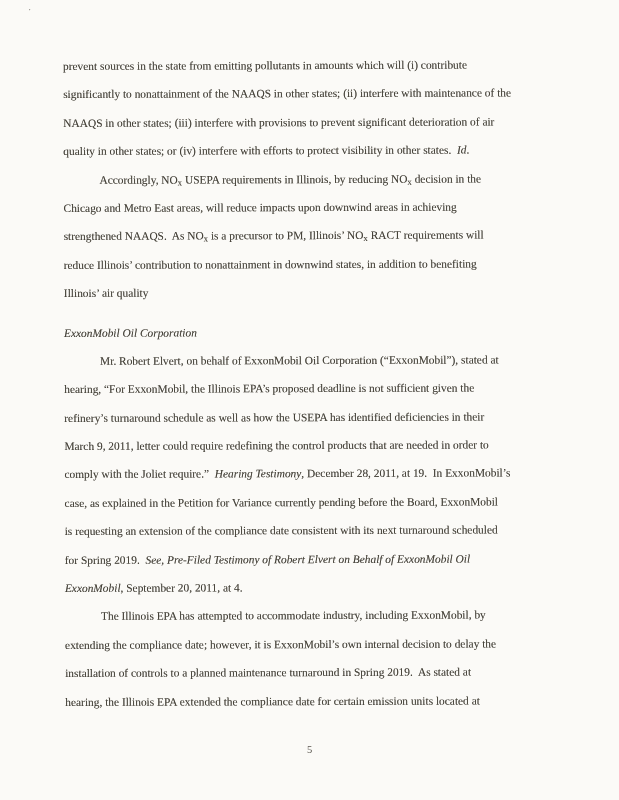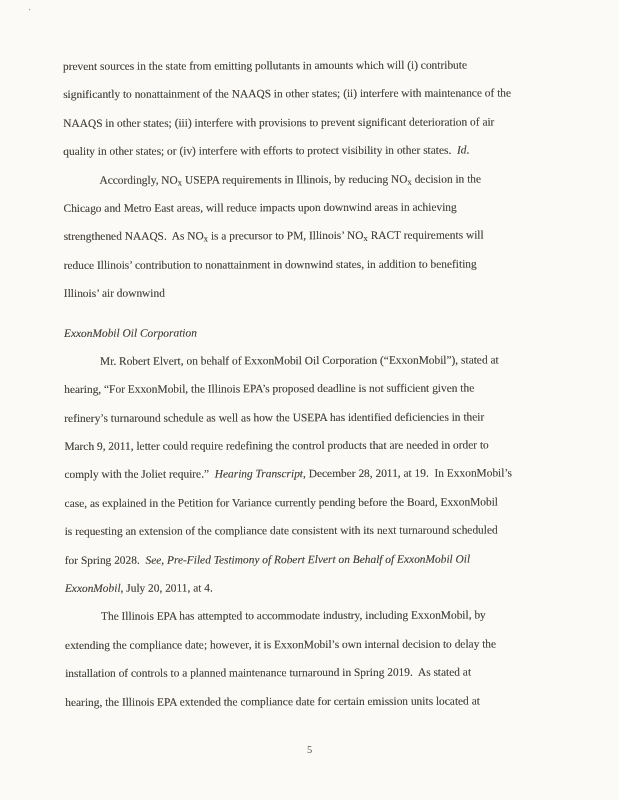--- a/index.html
+++ b/index.html
@@ -59,30 +59,30 @@
   <span class="artifact">·</span>
   <div class="text-block">
       <div class="line"><span>prevent sources in the state from emitting pollutants in amounts which will (i) contribute</span></div>
       <div class="line"><span>significantly to nonattainment of the NAAQS in other states; (ii) interfere with maintenance of the</span></div>
       <div class="line"><span>NAAQS in other states; (iii) interfere with provisions to prevent significant deterioration of air</span></div>
       <div class="line"><span>quality in other states; or (iv) interfere with efforts to protect visibility in other states.  </span><span class="italic">Id</span><span>.</span></div>
       <div class="line indent"><span>Accordingly, NO</span><span class="sub">x</span><span> USEPA requirements in Illinois, by reducing NO</span><span class="sub">x</span><span> decision in the</span></div>
       <div class="line"><span>Chicago and Metro East areas, will reduce impacts upon downwind areas in achieving</span></div>
       <div class="line"><span>strengthened NAAQS.  As NO</span><span class="sub">x</span><span> is a precursor to PM, Illinois’ NO</span><span class="sub">x</span><span> RACT requirements will</span></div>
       <div class="line"><span>reduce Illinois’ contribution to nonattainment in downwind states, in addition to benefiting</span></div>
-      <div class="line"><span>Illinois’ air downwind</span></div>
+      <div class="line"><span>Illinois’ air quality</span></div>
       <div class="line space-before"><span class="italic">ExxonMobil Oil Corporation</span></div>
       <div class="line indent"><span>Mr. Robert Elvert, on behalf of ExxonMobil Oil Corporation (“ExxonMobil”), stated at</span></div>
       <div class="line"><span>hearing, “For ExxonMobil, the Illinois EPA’s proposed deadline is not sufficient given the</span></div>
       <div class="line"><span>refinery’s turnaround schedule as well as how the USEPA has identified deficiencies in their</span></div>
       <div class="line"><span>March 9, 2011, letter could require redefining the control products that are needed in order to</span></div>
-      <div class="line"><span>comply with the Joliet require.”  </span><span class="italic">Hearing Transcript</span><span>, December 28, 2011, at 19.  In ExxonMobil’s</span></div>
+      <div class="line"><span>comply with the Joliet require.”  </span><span class="italic">Hearing Testimony</span><span>, December 28, 2011, at 19.  In ExxonMobil’s</span></div>
       <div class="line"><span>case, as explained in the Petition for Variance currently pending before the Board, ExxonMobil</span></div>
       <div class="line"><span>is requesting an extension of the compliance date consistent with its next turnaround scheduled</span></div>
-      <div class="line"><span>for Spring 2028.  </span><span class="italic">See, Pre-Filed Testimony of Robert Elvert on Behalf of ExxonMobil Oil</span></div>
-      <div class="line"><span class="italic">ExxonMobil</span><span>, July 20, 2011, at 4.</span></div>
+      <div class="line"><span>for Spring 2019.  </span><span class="italic">See, Pre-Filed Testimony of Robert Elvert on Behalf of ExxonMobil Oil</span></div>
+      <div class="line"><span class="italic">ExxonMobil</span><span>, September 20, 2011, at 4.</span></div>
       <div class="line indent"><span>The Illinois EPA has attempted to accommodate industry, including ExxonMobil, by</span></div>
       <div class="line"><span>extending the compliance date; however, it is ExxonMobil’s own internal decision to delay the</span></div>
       <div class="line"><span>installation of controls to a planned maintenance turnaround in Spring 2019.  As stated at</span></div>
       <div class="line"><span>hearing, the Illinois EPA extended the compliance date for certain emission units located at</span></div>
     </div>
   <div class="page-number">5</div>
 </div>
 
 </body></html>

